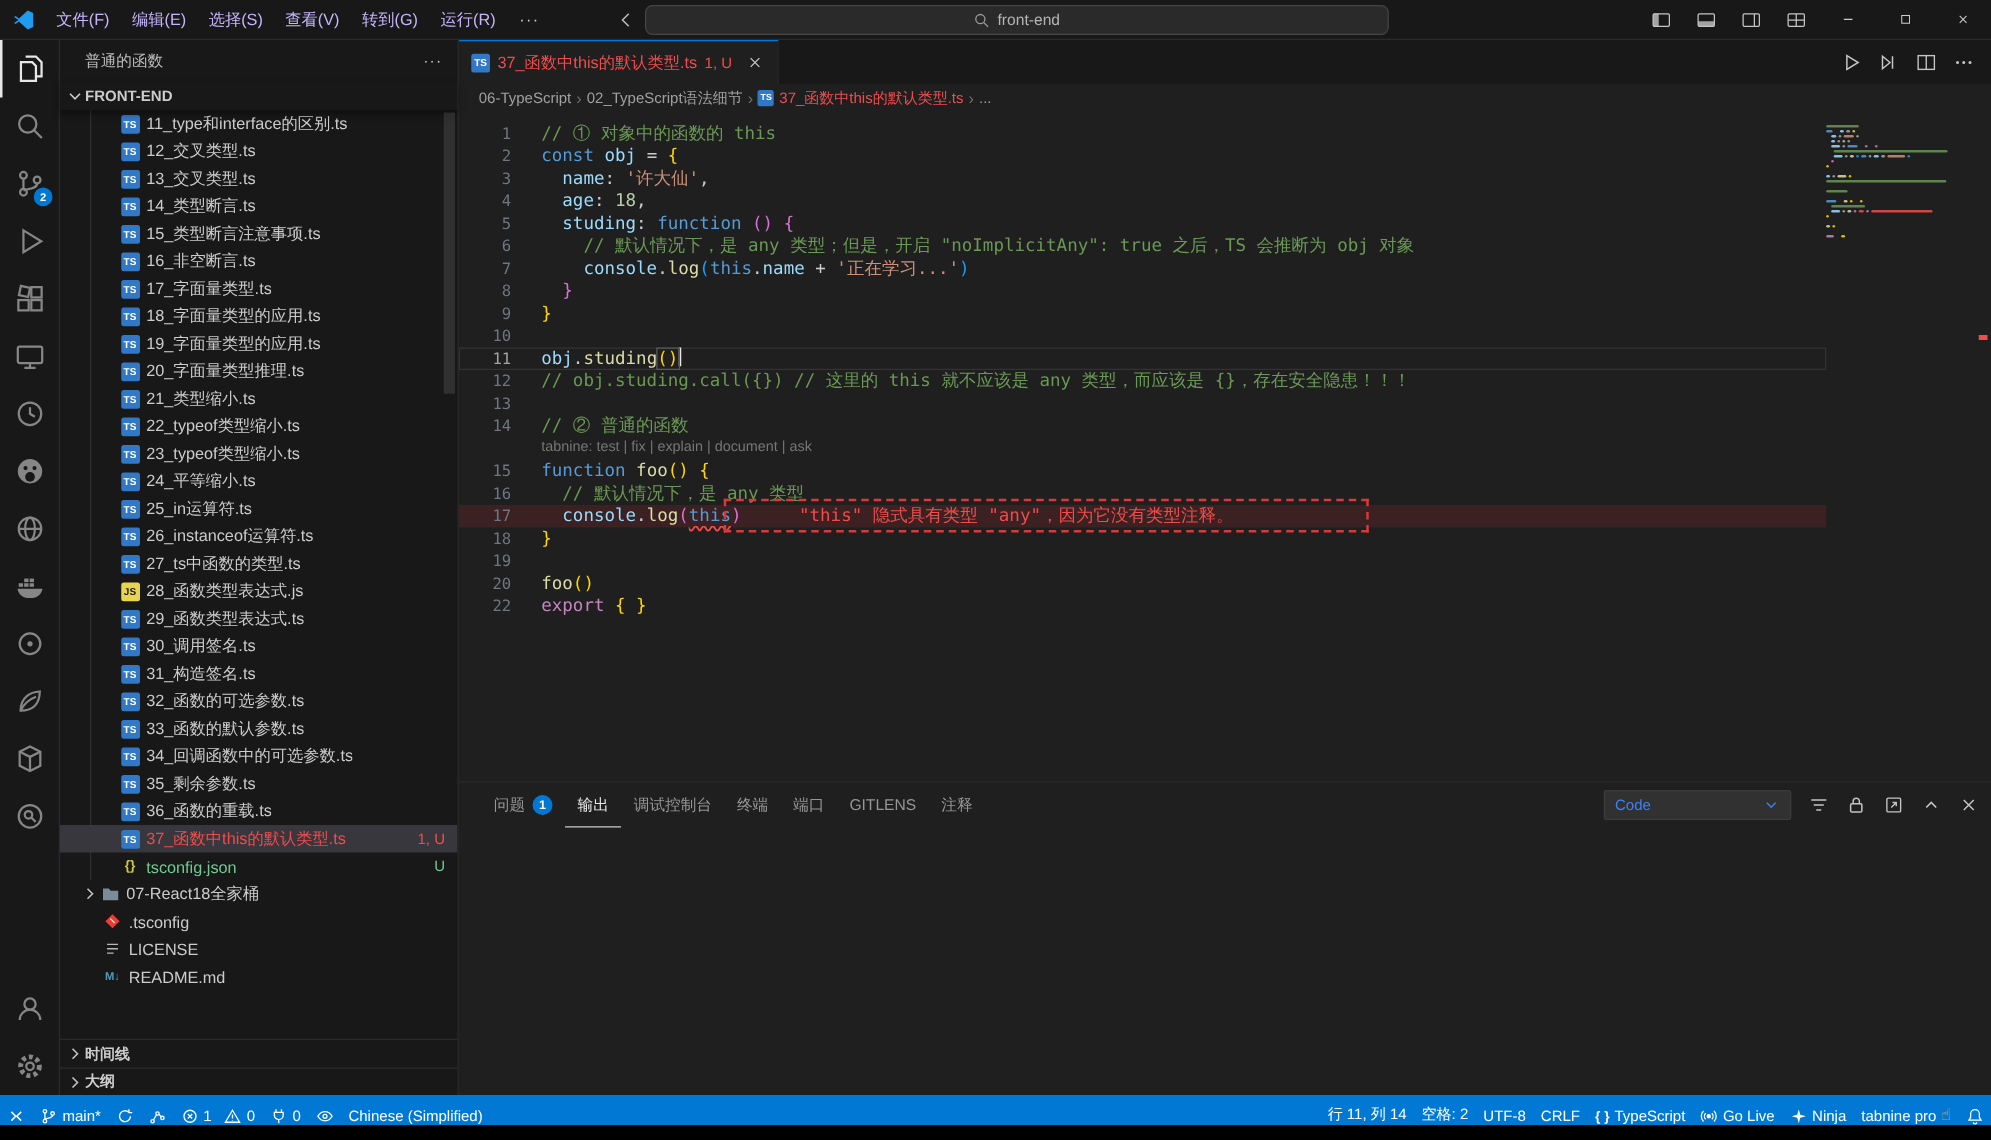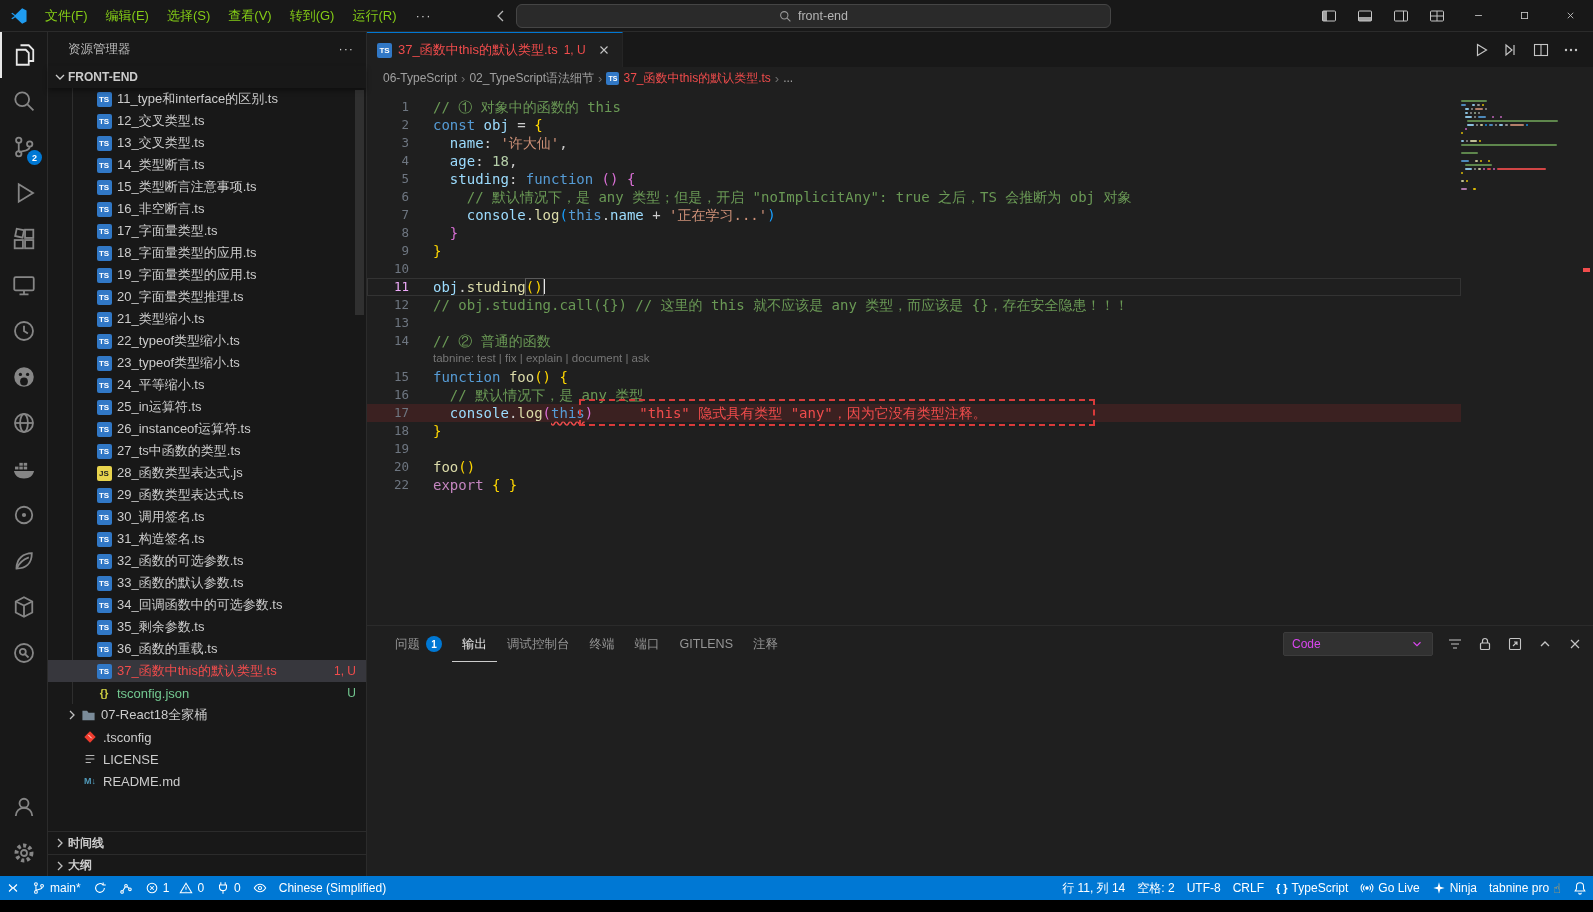--- a/index.html
+++ b/index.html
@@ -4,21 +4,21 @@
 <style>
 *{box-sizing:border-box;margin:0;padding:0}
 html,body{width:1593px;height:912px;background:#000;overflow:hidden}
 body{font-family:"Liberation Sans","DejaVu Sans",sans-serif;color:#cccccc;font-size:13px}
 .window{width:1593px;height:900px;display:flex;flex-direction:column;background:#181818}
 svg{display:block}
 
 .titlebar{height:32px;background:#181818;border-bottom:1px solid #2b2b2b;display:flex;align-items:center;flex:0 0 32px;position:relative}
 .vscode-logo{width:18px;height:18px;margin:0 8px 0 10px}
 .menubar{display:flex;height:100%}
-.menu-item{padding:0 9px;line-height:32px;color:#84cc16;font-size:13px;cursor:default}
+.menu-item{padding:0 9px;line-height:32px;color:#c4b5fd;font-size:13px;cursor:default}
 .menu-more{padding:0 10px;line-height:30px;color:#cccccc;letter-spacing:1px}
 .nav-arrows{display:flex;gap:10px;margin-left:52px;color:#b8b8b8}
 .nav-arrows span{width:16px;height:16px}
 .search-box{position:absolute;left:516px;top:4px;width:595px;height:24px;background:#2a2a2a;border:1px solid #454545;border-radius:6px;display:flex;align-items:center;justify-content:center;gap:6px;color:#b4b4b4;font-size:12.5px}
 .search-box .sic{width:13px;height:13px;color:#9a9a9a}
 .tb-right{margin-left:auto;display:flex;align-items:center;height:100%}
 .layout-ic{width:16px;height:16px;margin:0 10px;color:#c5c5c5}
 .win-btn{width:46px;height:32px;display:flex;align-items:center;justify-content:center;color:#cccccc}
 .win-btn svg{width:11px;height:11px}
 
@@ -70,21 +70,21 @@
 .crumb.error{color:#f14c4c}
 .crumb-sep{color:#6e6e6e;font-size:13px}
 .crumb .sq{width:13px;height:13px;font-size:7px}
 
 .code-area{flex:1;position:relative;min-height:0;overflow:hidden}
 .code-scroll{margin-right:132px;padding-top:9px}
 .code-line{display:flex;height:18px;line-height:18px;white-space:pre;font-family:"DejaVu Sans Mono","Liberation Mono",monospace;font-size:14px}
 .ln{flex:0 0 66px;text-align:right;padding-right:24px;color:#6e7681;font-size:12.5px;font-family:"DejaVu Sans Mono",monospace}
 .lc{position:relative;flex:1}
 .code-line.current{outline:1px solid #333333;outline-offset:-1px}
-.code-line.current .ln{color:#f0abfc}
+.code-line.current .ln{color:#a3a3a3}
 .code-line.errline{background:rgba(160,40,40,.22)}
 .hint-line{height:18px;line-height:16px;padding-left:66px;font-size:11.5px;color:#767676;font-family:"Liberation Sans",sans-serif}
 .tk-cm{color:#6a9955}.tk-kw{color:#569cd6}.tk-vr{color:#9cdcfe}.tk-fn{color:#dcdcaa}
 .tk-st{color:#ce9178}.tk-nu{color:#b5cea8}.tk-pl{color:#cccccc}
 .tk-b1{color:#ffd700}.tk-b2{color:#da70d6}.tk-b3{color:#179fff}.tk-ct{color:#c586c0}
 .tk-b1m{color:#ffd700;outline:1px solid #5a5a5a}
 .tk-th{color:#569cd6;text-decoration:underline wavy #f14c4c;text-underline-offset:3px}
 .tk-msg{color:#f14c4c;margin-left:46px}
 .cursor{display:inline-block;width:2px;height:15px;background:#e6e6e6;vertical-align:-2px}
 .anno-box{position:absolute;left:146px;top:-5px;width:516px;height:27px;border:2px dashed #d83a3a;pointer-events:none;z-index:4}
@@ -93,29 +93,29 @@
 .mm-seg{height:2px;border-radius:1px;opacity:.85}
 .overview-mark{position:absolute;right:3px;top:179px;width:7px;height:4px;background:#f14c4c}
 
 .panel{height:251px;flex:0 0 251px;border-top:1px solid #2b2b2b;background:#1f1f1f;display:flex;flex-direction:column}
 .panel-head{height:36px;display:flex;padding:0 10px 0 18px}
 .panel-tabs{display:flex;height:100%}
 .ptab{padding:0 10px;display:flex;align-items:center;gap:6px;font-size:12.5px;color:#969696}
 .ptab.active{color:#e7e7e7;box-shadow:inset 0 -1px 0 #cccccc}
 .ptab-badge{background:#0078d4;color:#fff;font-size:10px;min-width:16px;height:16px;border-radius:9px;display:flex;align-items:center;justify-content:center;font-weight:700}
 .panel-right{margin-left:auto;display:flex;align-items:center;gap:14px;color:#c5c5c5}
-.channel-select{width:150px;height:24px;background:#313131;border:1px solid #3c3c3c;border-radius:2px;display:flex;align-items:center;padding:0 8px;font-size:12px;color:#d946ef}
+.channel-select{width:150px;height:24px;background:#313131;border:1px solid #3c3c3c;border-radius:2px;display:flex;align-items:center;padding:0 8px;font-size:12px;color:#3b82f6}
 .channel-select .chev{margin-left:auto;width:14px;height:14px}
 .panel-right .pic{width:16px;height:16px}
 .panel-body{flex:1}
 
 .statusbar{height:24px;flex:0 0 24px;background:#0078d4;color:#ffffff;display:flex;align-items:center;font-size:12px}
 .sb-left,.sb-right{display:flex;align-items:center;height:100%}
 .sb-right{margin-left:auto}
-.sb-item{display:flex;align-items:center;gap:4px;padding:0 6px;height:100%}
+.sb-item{display:flex;align-items:flex-end;gap:4px;padding:0 6px;height:100%}
 .sb-item svg{width:14px;height:14px}
 .sb-item .bsep{margin-left:6px}
 .hand{color:#f5a93c;font-size:13px}
 .sb-braces{font-weight:700;font-size:11px}
 </style>
 </head>
 <body>
 
 <div class="window">
 
@@ -309,21 +309,21 @@
             <svg viewBox="0 0 16 16" fill="none" stroke="currentColor">
               <circle cx="8" cy="8" r="2" stroke-width="1.2"></circle>
               <circle cx="8" cy="8" r="5" stroke-width="2.6" stroke-dasharray="2.1 1.7"></circle>
             </svg>
           </div>
         </div>
     </div>
 
     <div class="sidebar">
       <div class="side-title">
-        <span>资源管理器</span>
+        <span>普通的函数</span>
         <span class="dots">···</span>
       </div>
       <div class="section-head">
         <span class="chev">
             <svg viewBox="0 0 16 16" fill="none" stroke="currentColor" stroke-width="1.3">
               <path d="M4 6l4 4 4-4"></path>
             </svg>
           </span>
         <span>FRONT-END</span>
       </div>

